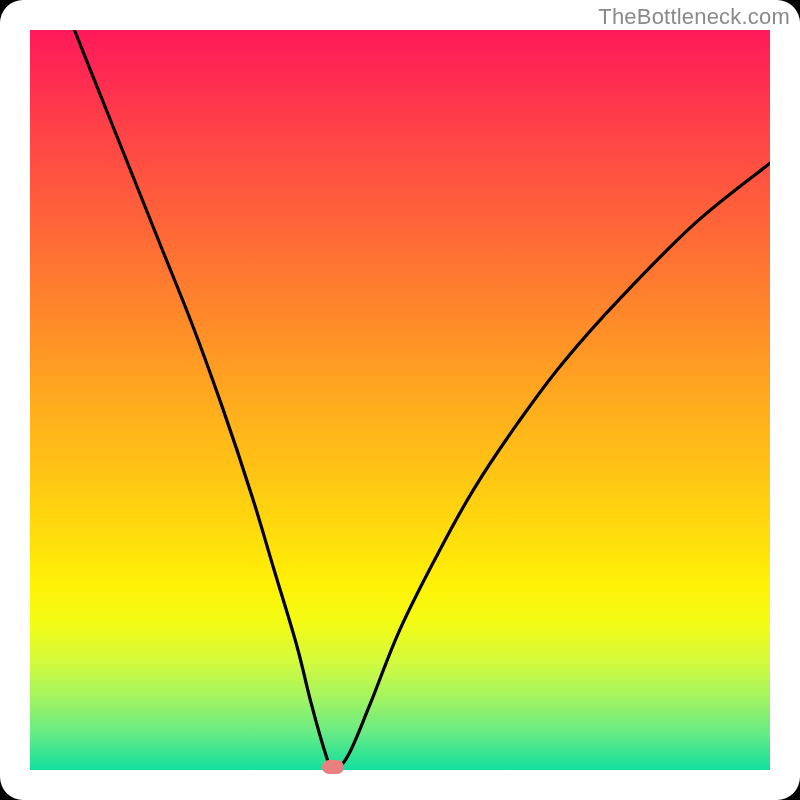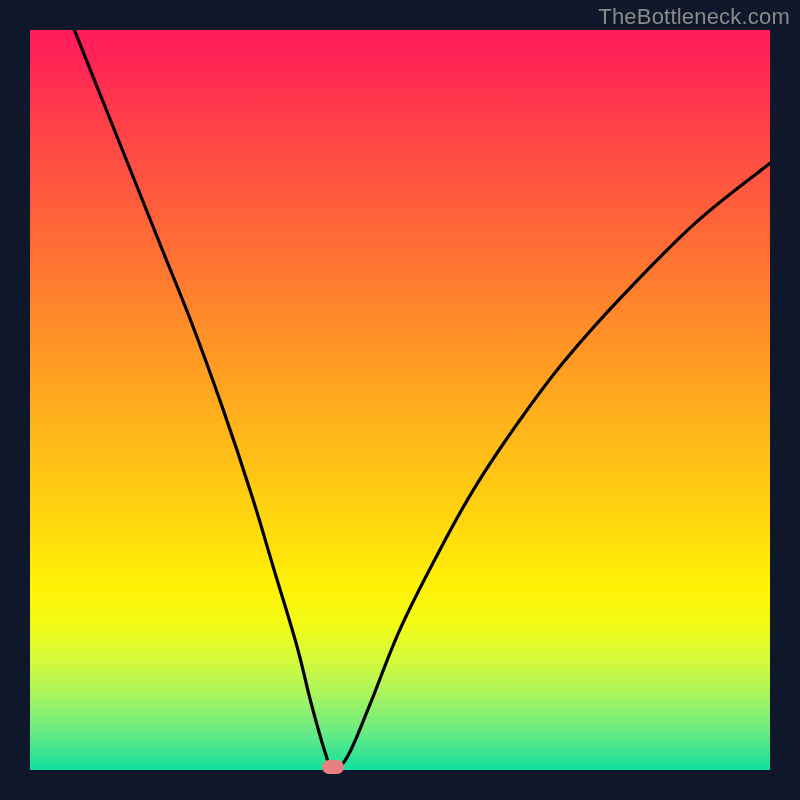--- a/index.html
+++ b/index.html
@@ -8,21 +8,22 @@
     width: 800px;
     height: 800px;
     overflow: hidden;
     background: #000;
     font-family: Arial, Helvetica, sans-serif;
   }
   .frame {
     position: relative;
     width: 800px;
     height: 800px;
-    background: #0f172a;
+    background: #ffffff;
+    border-radius: 23px;
   }
   .plot-area {
     position: absolute;
     left: 30px;
     top: 30px;
     width: 740px;
     height: 740px;
     
     background: linear-gradient(
       to bottom,

